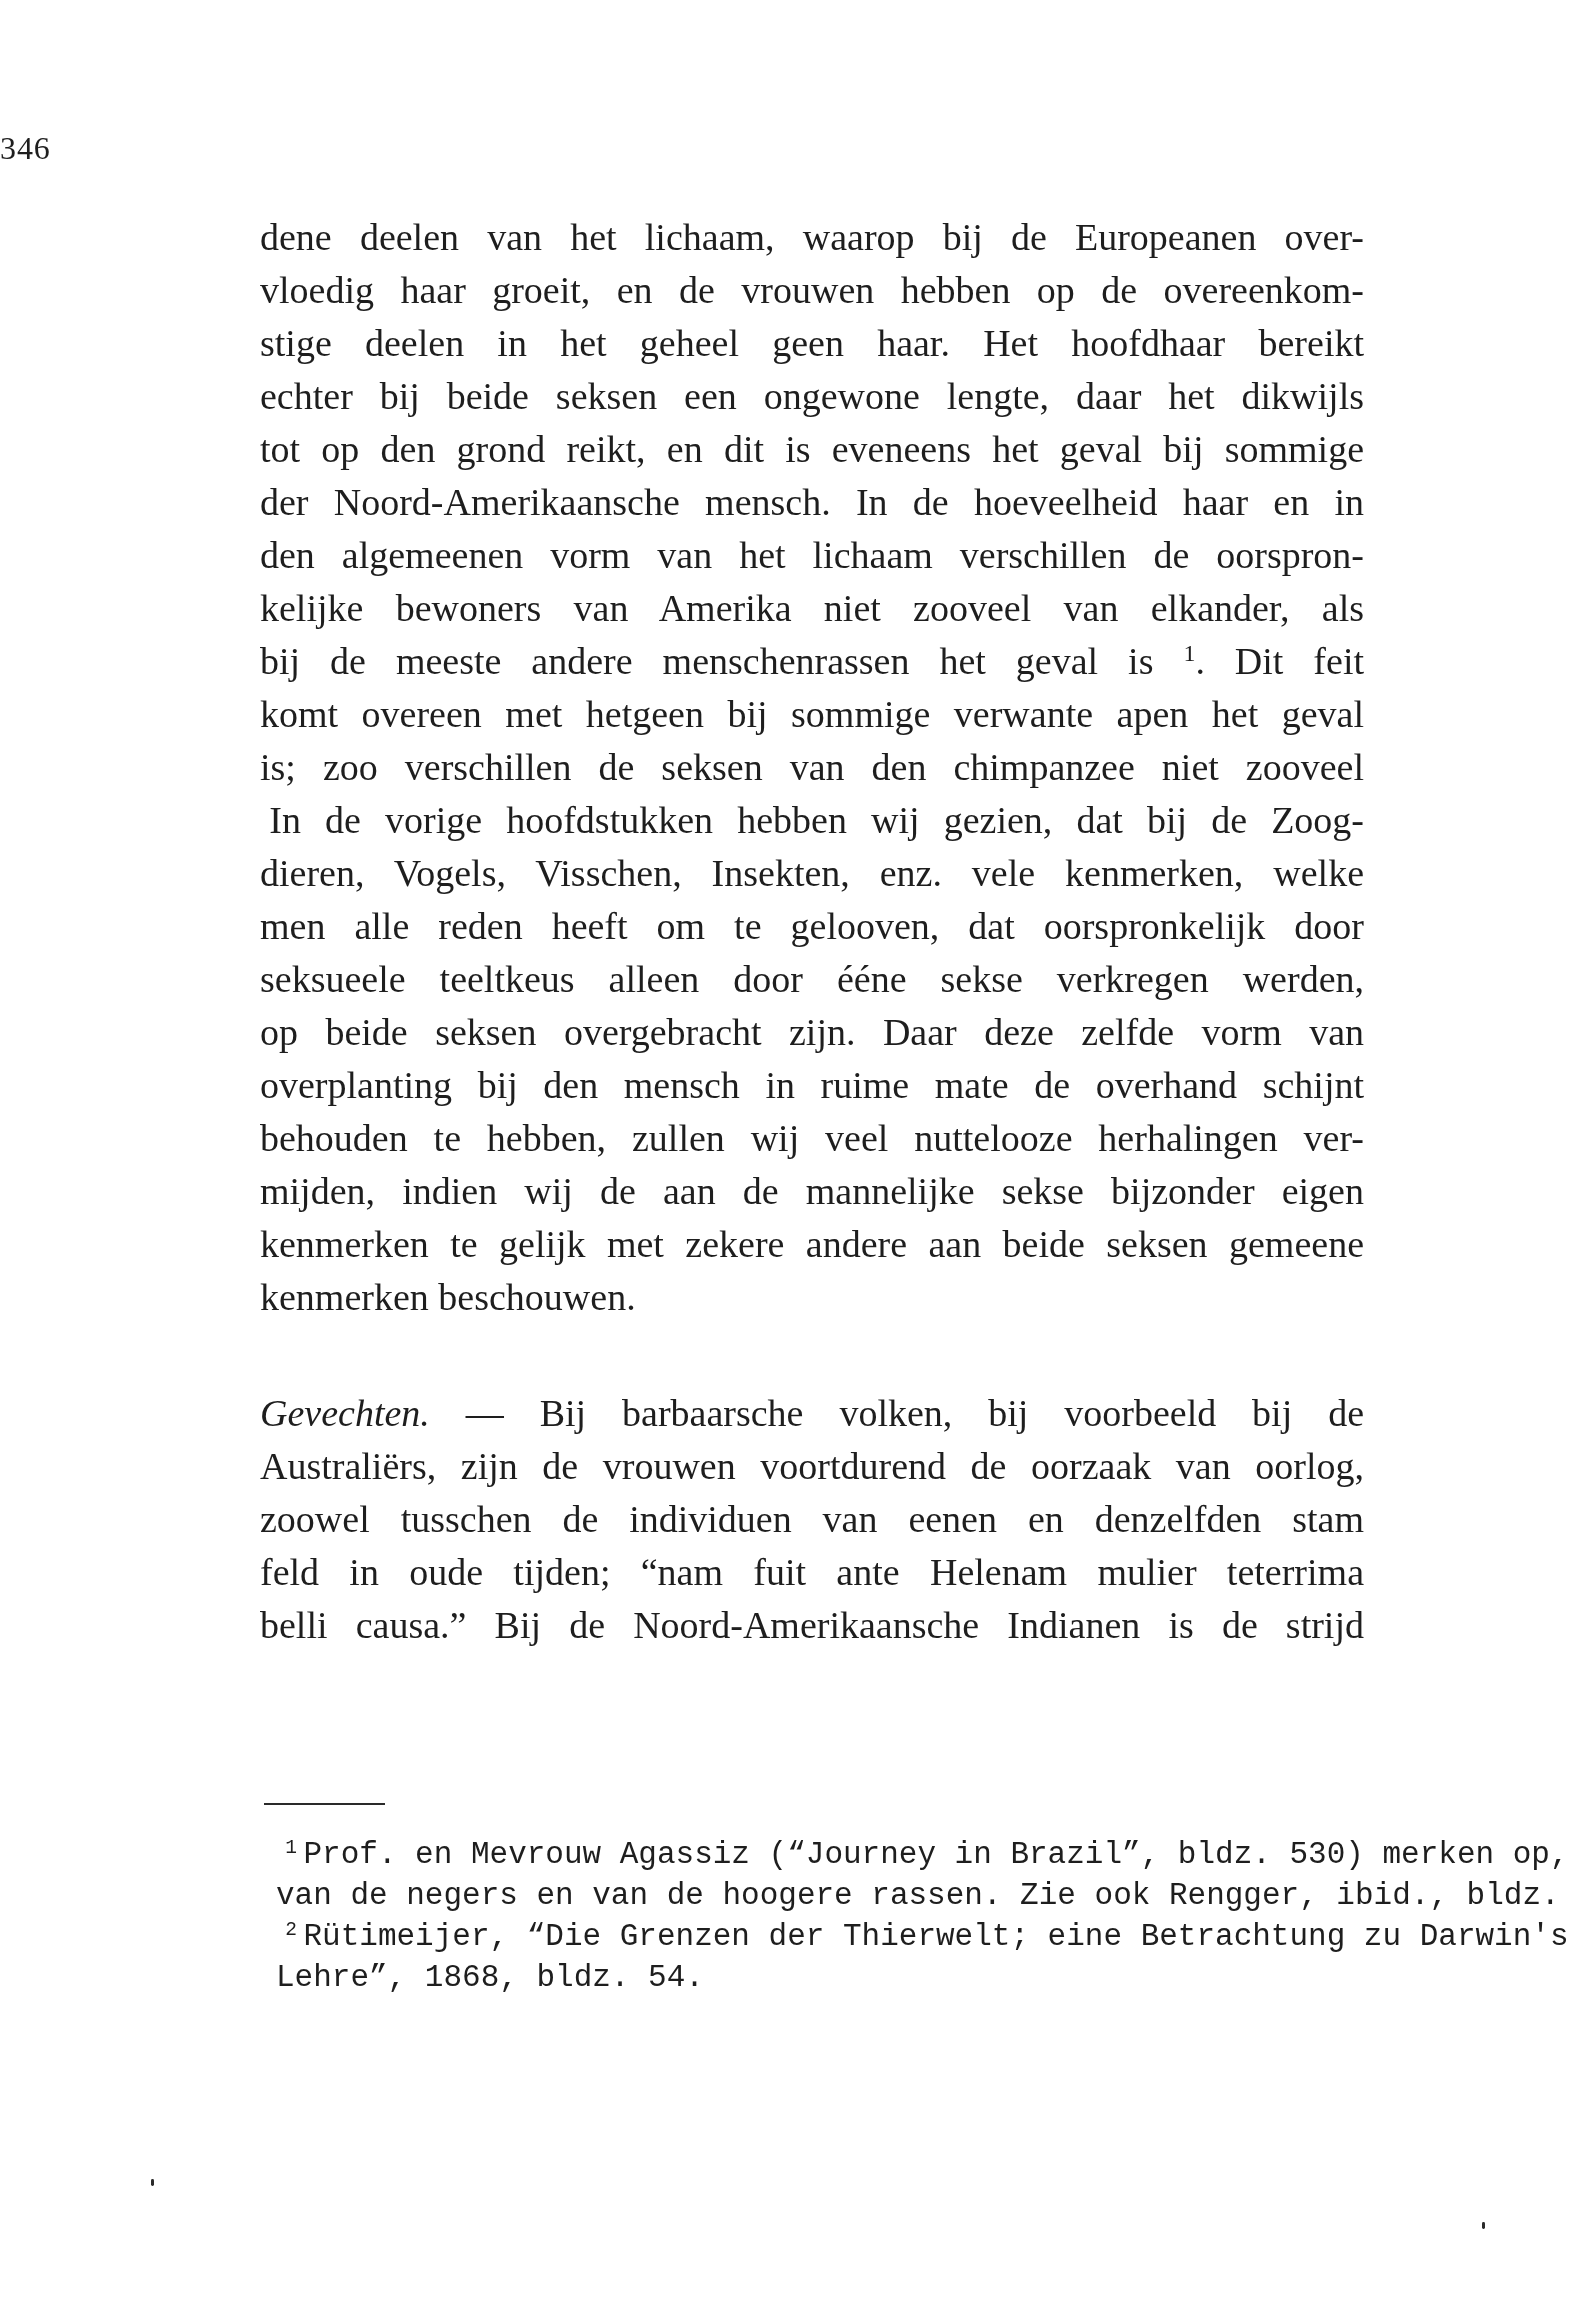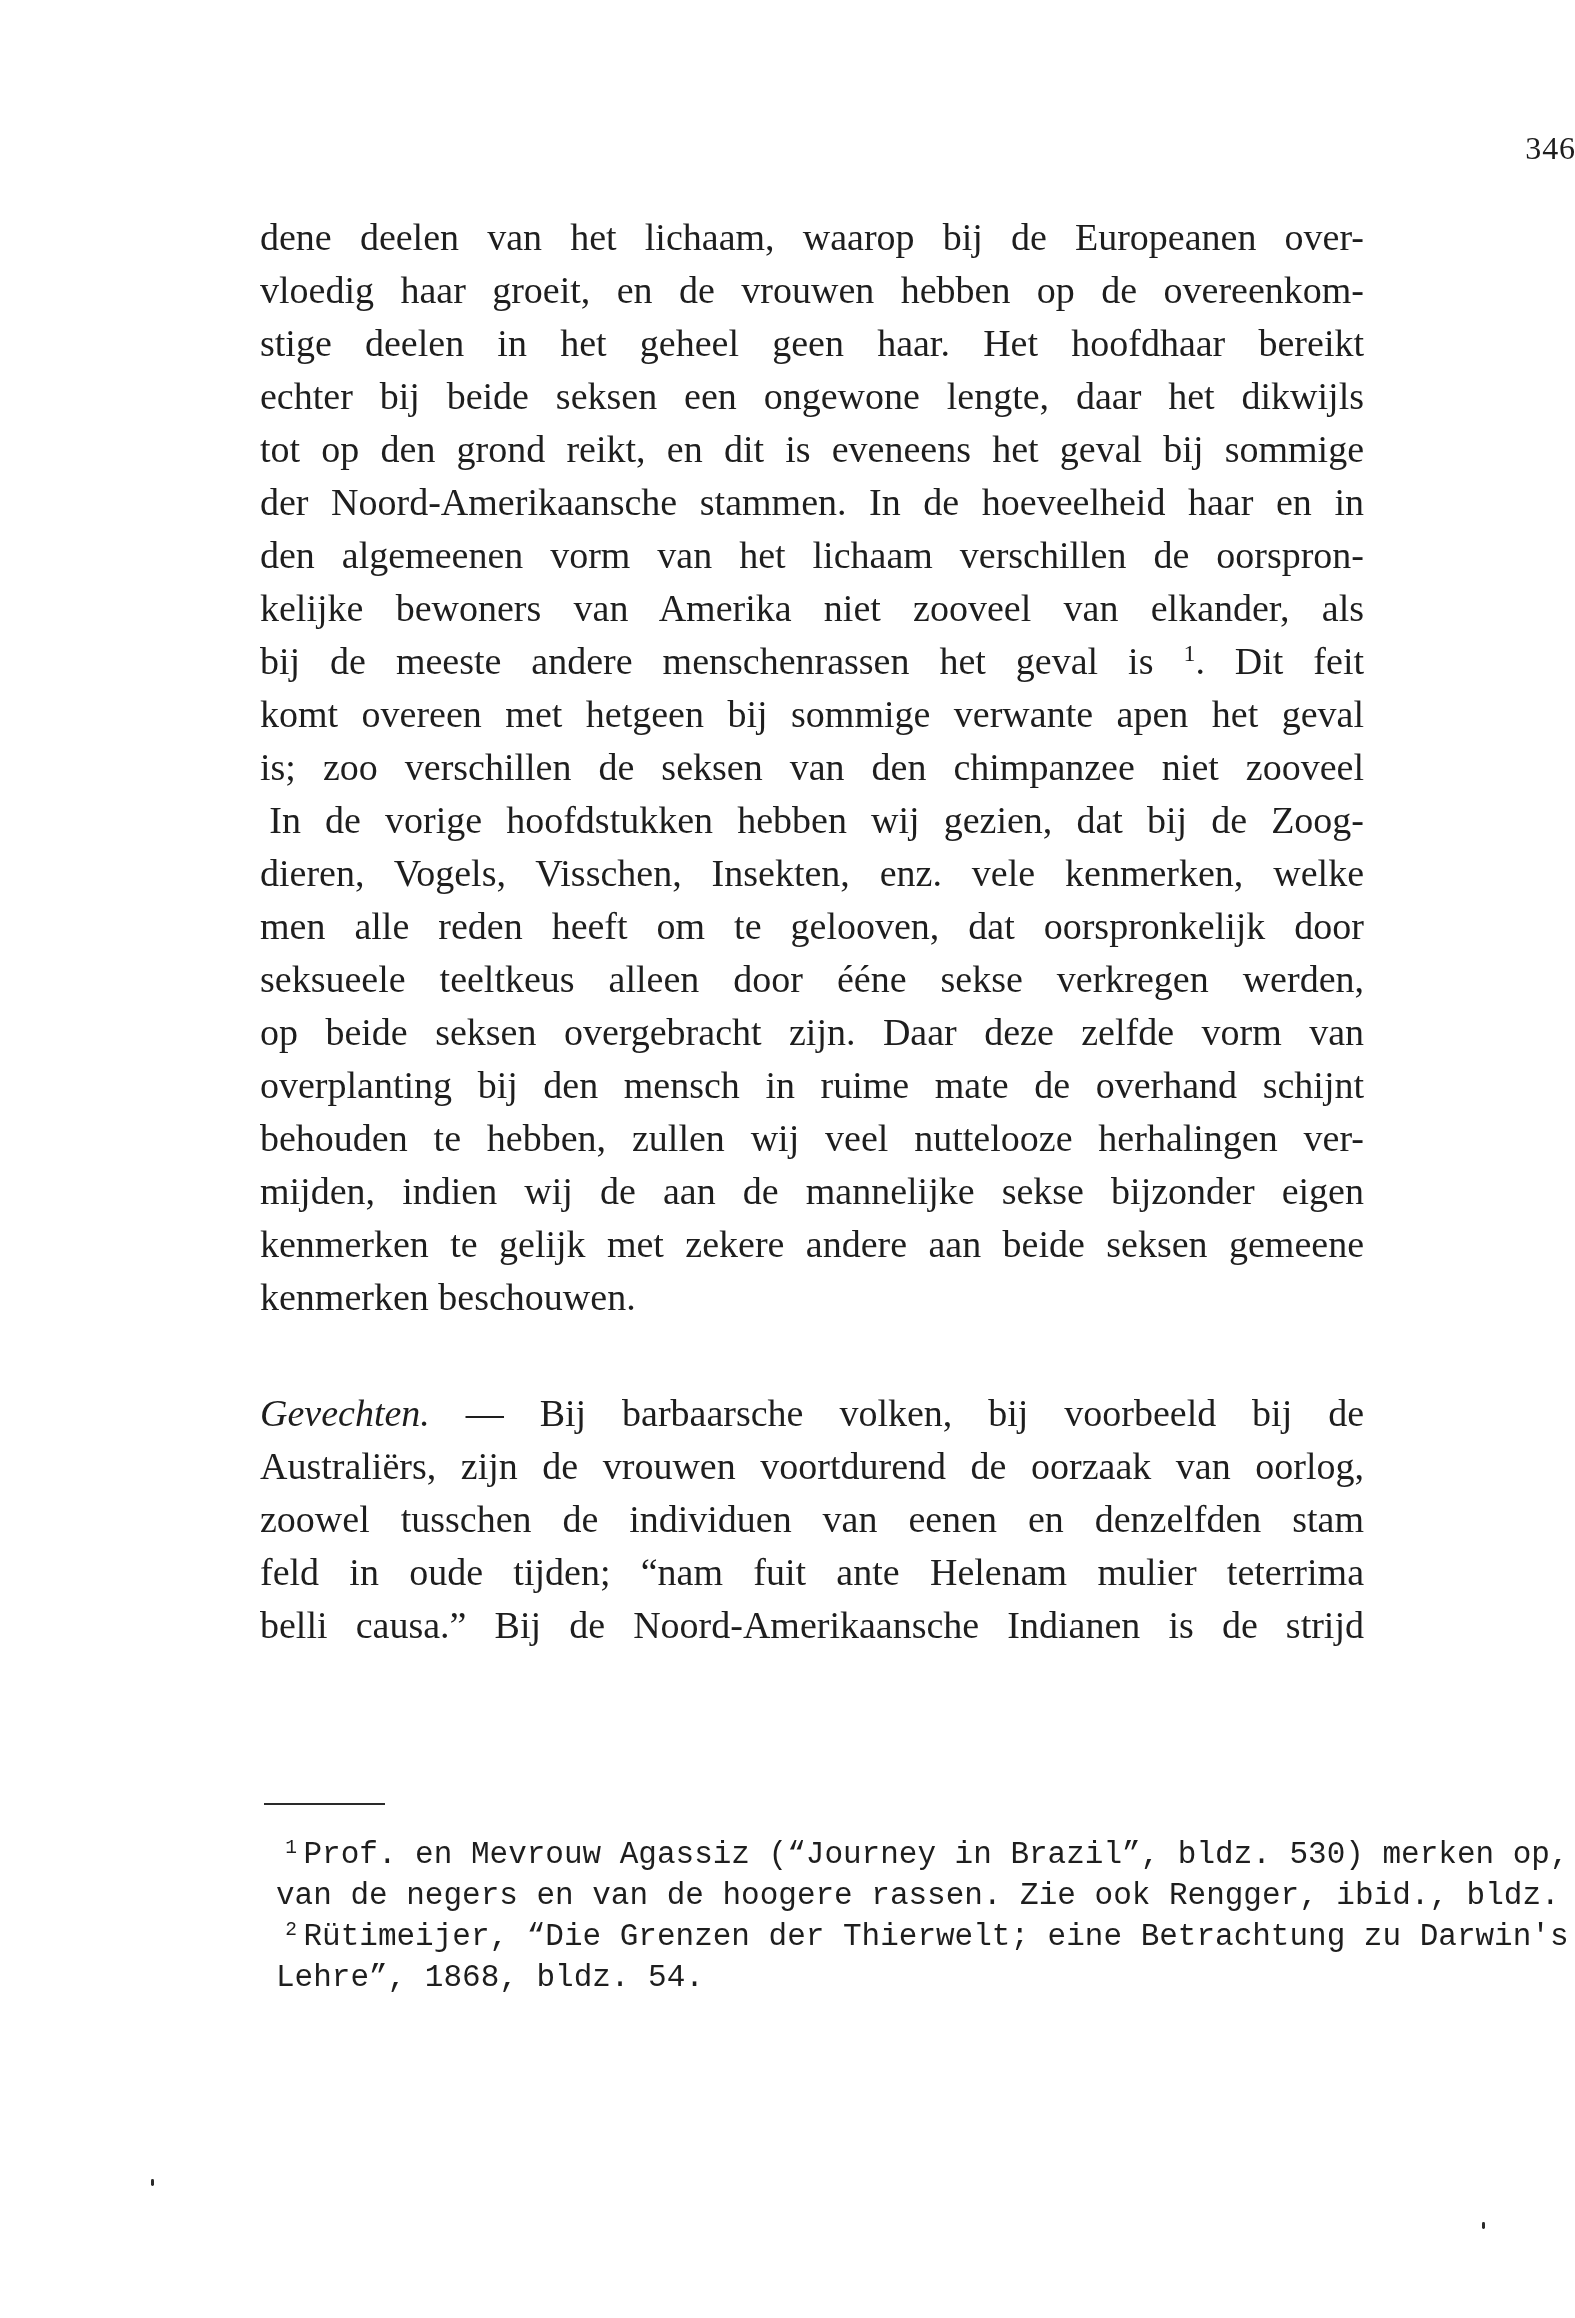--- a/index.html
+++ b/index.html
@@ -13,21 +13,21 @@
       position: relative;
       overflow: hidden;
       color: #1e1e1e;
       font-family: "Liberation Serif", "DejaVu Serif", serif;
     }
     .page-number {
       position: absolute;
       top: 130px;
       left: 0;
       width: 1576px;
-      text-align: right;
+      text-align: left;
       font-size: 32px;
       letter-spacing: 0.9px;
     }
     .body-text {
       position: absolute;
       left: 260px;
       top: 211px;
       width: 1104px;
     }
     .line {
@@ -108,21 +108,21 @@
   <div class="page-number">346</div>
 
   <div class="body-text">
 
     <div>
       <span class="line">dene deelen van het lichaam, waarop bij de Europeanen over-</span>
       <span class="line">vloedig haar groeit, en de vrouwen hebben op de overeenkom-</span>
       <span class="line">stige deelen in het geheel geen haar. Het hoofdhaar bereikt</span>
       <span class="line">echter bij beide seksen een ongewone lengte, daar het dikwijls</span>
       <span class="line">tot op den grond reikt, en dit is eveneens het geval bij sommige</span>
-      <span class="line">der Noord-Amerikaansche stammen. In de hoeveelheid haar en in</span>
+      <span class="line">der Noord-Amerikaansche mensch. In de hoeveelheid haar en in</span>
       <span class="line">den algemeenen vorm van het lichaam verschillen de oorspron-</span>
       <span class="line">kelijke bewoners van Amerika niet zooveel van elkander, als</span>
       <span class="line"><span>bij de meeste andere menschenrassen het geval is</span>&nbsp;<sup class="ref">1</sup><span>. Dit feit</span></span>
       <span class="line">komt overeen met hetgeen bij sommige verwante apen het geval</span>
       <span class="line">is; zoo verschillen de seksen van den chimpanzee niet zooveel</span>
     </div>
 
     <div>
       <span class="line indent">In de vorige hoofdstukken hebben wij gezien, dat bij de Zoog-</span>
       <span class="line">dieren, Vogels, Visschen, Insekten, enz. vele kenmerken, welke</span>

